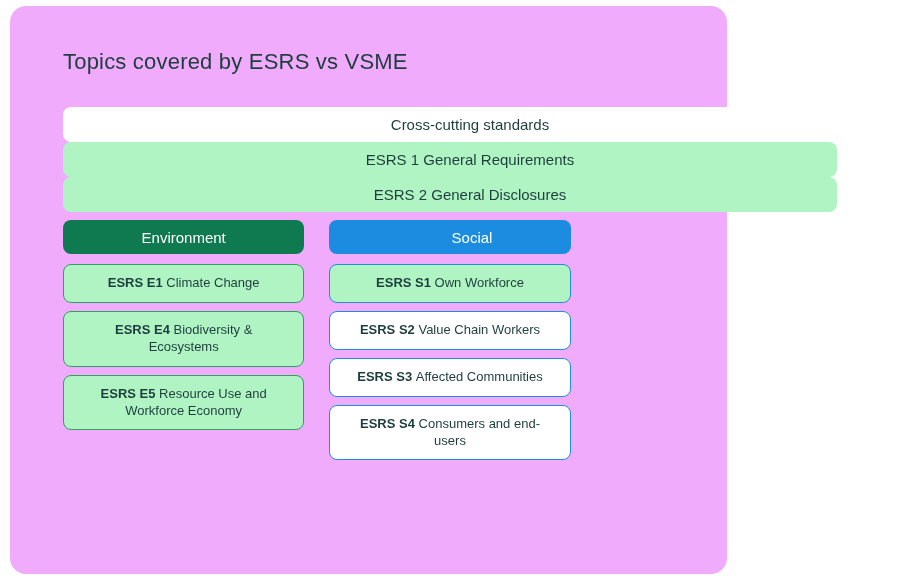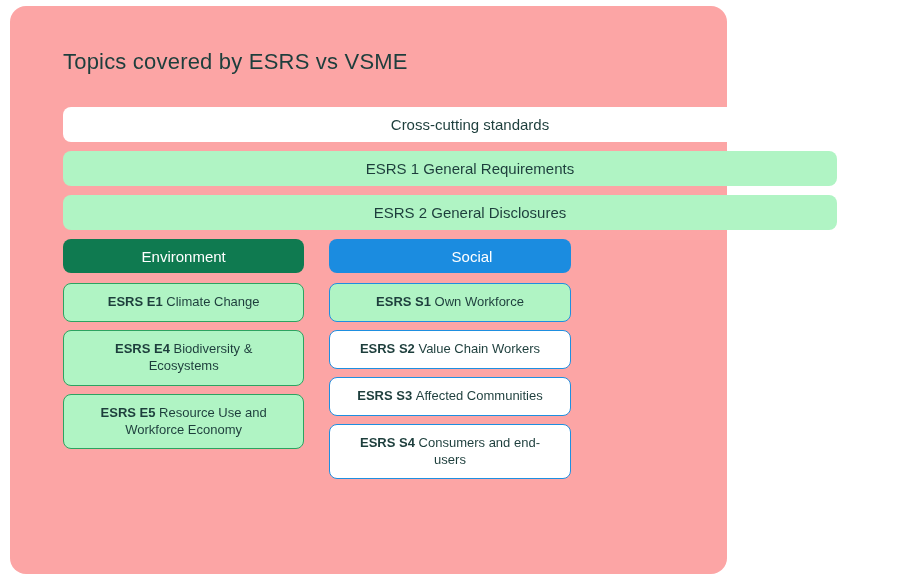--- a/index.html
+++ b/index.html
@@ -10,55 +10,54 @@
     background: #ffffff;
     font-family: "Liberation Sans", "DejaVu Sans", sans-serif;
     overflow: hidden;
   }
   .card {
     position: absolute;
     left: 10px;
     top: 6px;
     width: 717px;
     height: 568px;
-    background: #fca5a5;
+    background: #f0abfc;
     border-radius: 16px;
     box-sizing: border-box;
   }
   .content {
     position: absolute;
     left: 53px;
     top: 0;
     width: 774px;
   }
   .page-title {
     margin: 42px 0 0 0;
     font-size: 22px;
     line-height: 28px;
     font-weight: 500;
     letter-spacing: 0.2px;
     color: #1d3e3c;
   }
   .bars { margin-top: 31px; }
   .bar {
     height: 35px;
-    margin-bottom: 9px;
     border-radius: 8px;
     display: flex;
     align-items: center;
     justify-content: center;
     font-size: 15px;
     font-weight: 500;
     color: #1d3e3c;
     padding-left: 40px;
   }
   .bar.white { background: #ffffff; }
   .bar.green { background: #b0f4c4; }
   .columns {
-    margin-top: 2px;
+    margin-top: 8px;
     display: grid;
     grid-template-columns: repeat(3, 1fr);
     column-gap: 25px;
   }
   .col { display: flex; flex-direction: column; }
   .col-header {
     height: 34px;
     border-radius: 8px;
     display: flex;
     align-items: center;

